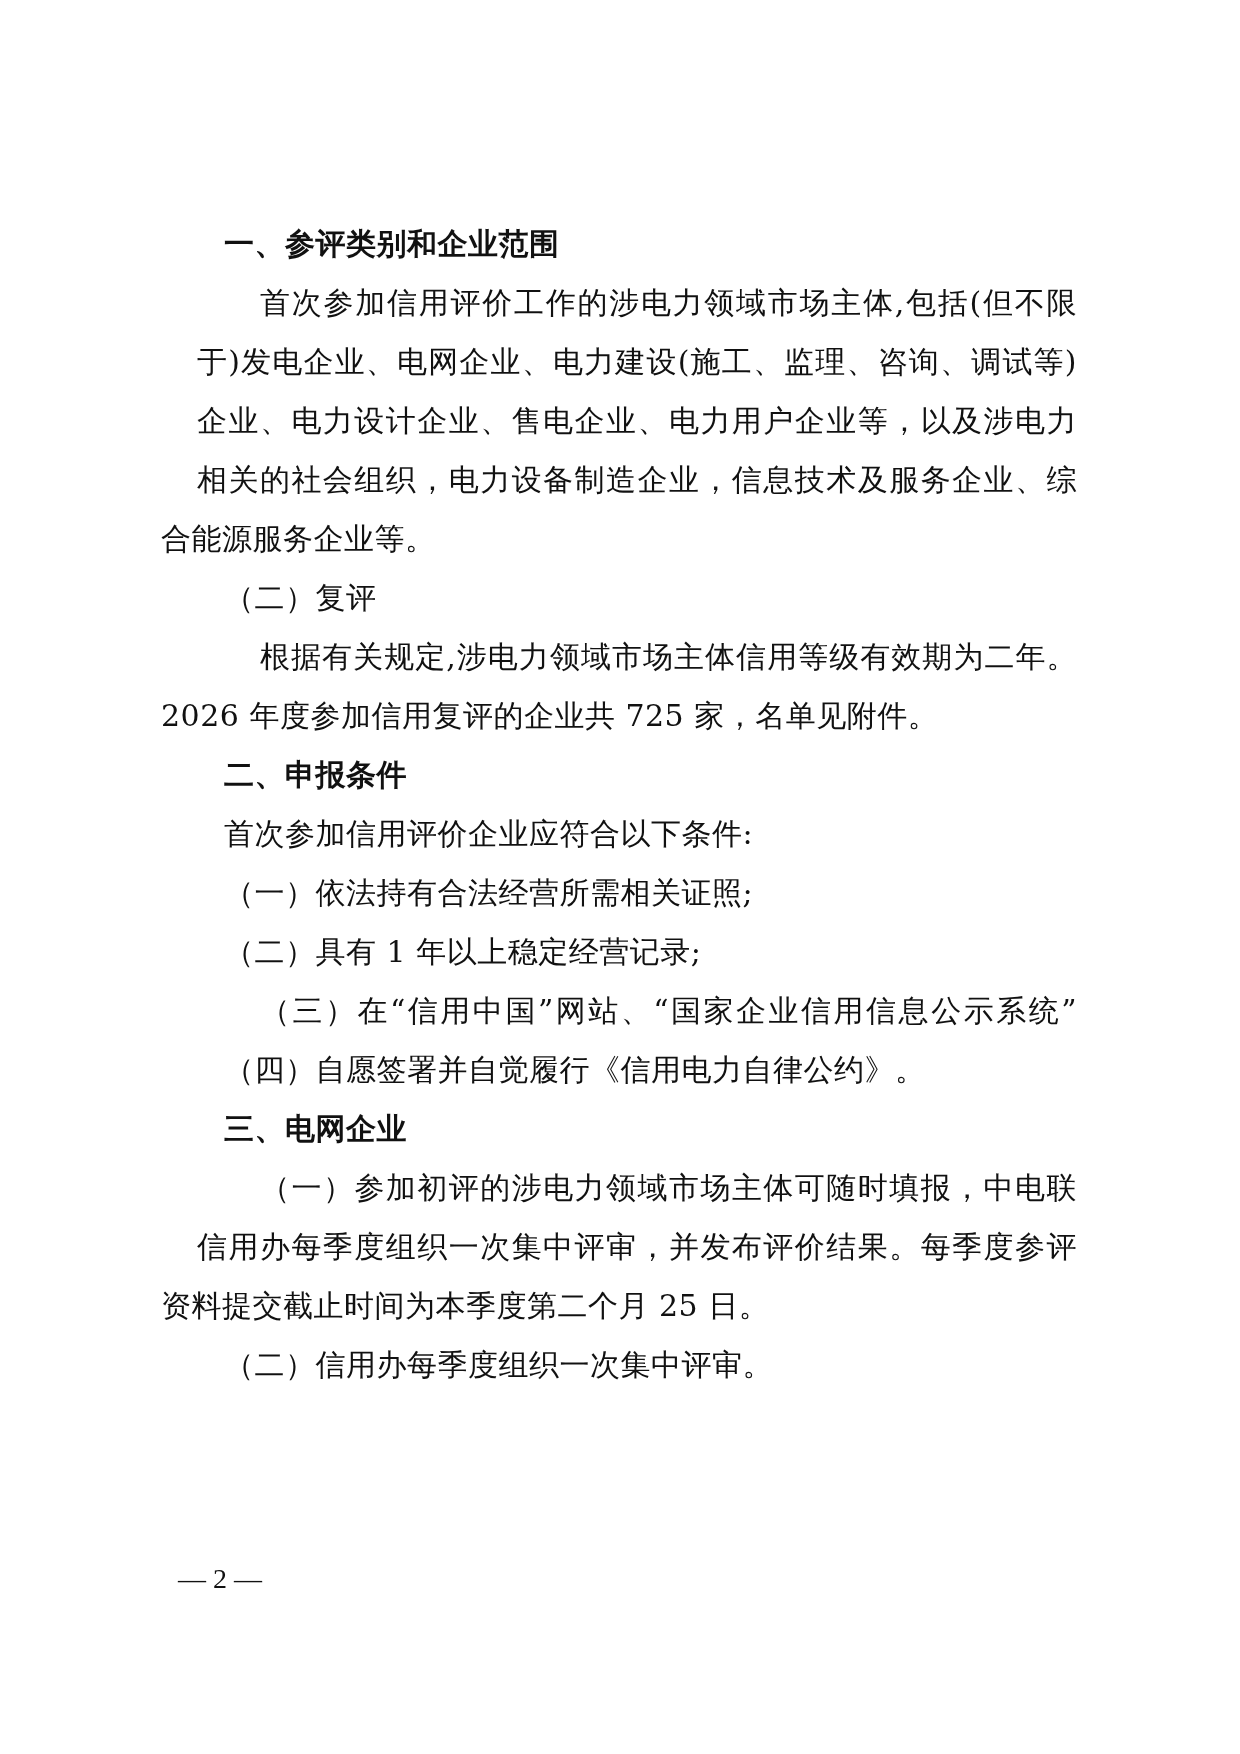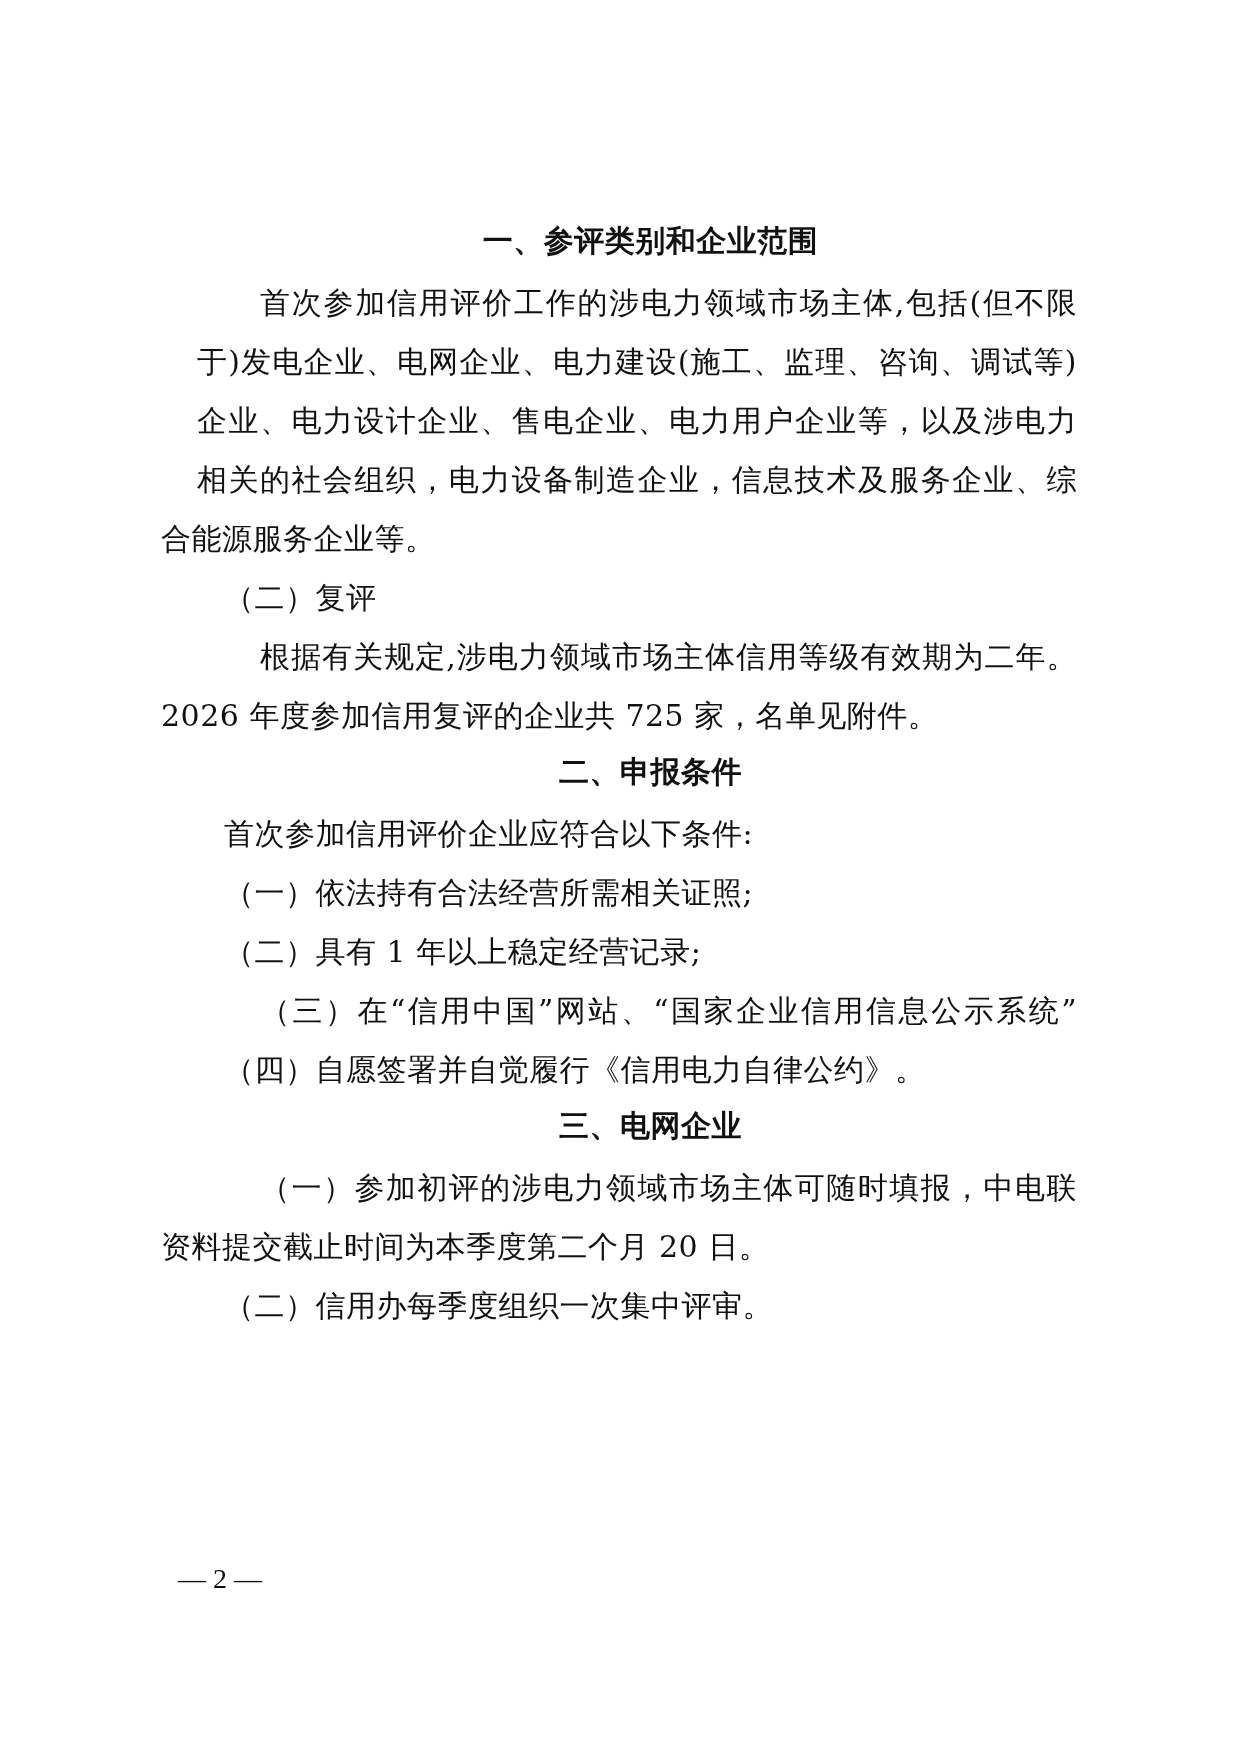--- a/index.html
+++ b/index.html
@@ -5,21 +5,21 @@
   html, body { margin: 0; padding: 0; background: #ffffff; }
   body { width: 1240px; height: 1754px; position: relative; overflow: hidden; }
   .page {
     position: absolute; left: 161px; top: 214px; width: 916px;
     font-family: "DejaVu Serif", "Liberation Serif", serif;
     color: #111111; font-size: 30px; line-height: 59px; letter-spacing: 0.5px;
   }
   .line { display: block; white-space: nowrap; height: 59px; }
   .justify { text-align: justify; text-align-last: justify; margin-left: 36px; }
   .indent { padding-left: 63px; }
-  .h1 { font-family: Liberation Mono, monospace; font-weight: bold; font-size: 30px; text-align: center; }
+  .h1 { font-family: Liberation Serif, serif; font-weight: bold; font-size: 30px; }
   .footer {
     position: absolute; left: 178px; top: 1563px;
     font-family: "Liberation Serif", "DejaVu Serif", serif; font-size: 28px; color: #111;
   }
 </style>
 </head>
 <body>
 
 <div class="page">
   <span class="line indent h1">一、参评类别和企业范围</span>
@@ -34,17 +34,18 @@
 
   <span class="line indent h1">二、申报条件</span>
   <span class="line indent">首次参加信用评价企业应符合以下条件:</span>
   <span class="line indent">（一）依法持有合法经营所需相关证照;</span>
   <span class="line indent">（二）具有 1 年以上稳定经营记录;</span>
   <span class="line indent justify">（三）在“信用中国”网站、“国家企业信用信息公示系统”</span>
   <span class="line indent">（四）自愿签署并自觉履行《信用电力自律公约》。</span>
 
   <span class="line indent h1">三、电网企业</span>
   <span class="line indent justify">（一）参加初评的涉电力领域市场主体可随时填报，中电联</span>
-  <span class="line">资料提交截止时间为本季度第二个月 20 日。</span>
+  <span class="line justify">信用办每季度组织一次集中评审，并发布评价结果。每季度参评</span>
+  <span class="line">资料提交截止时间为本季度第二个月 25 日。</span>
   <span class="line indent">（二）信用办每季度组织一次集中评审。</span>
 </div>
 
 <div class="footer">— 2 —</div>
 
 </body></html>

